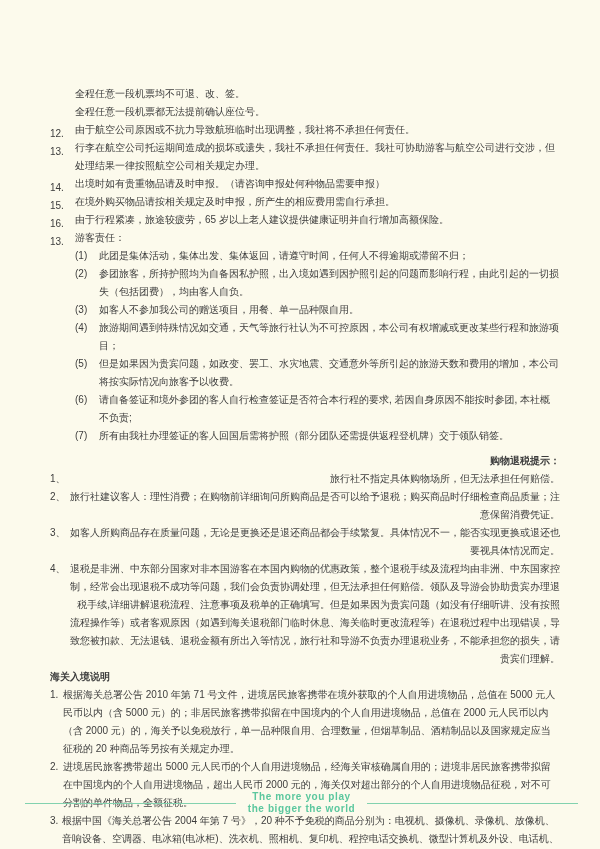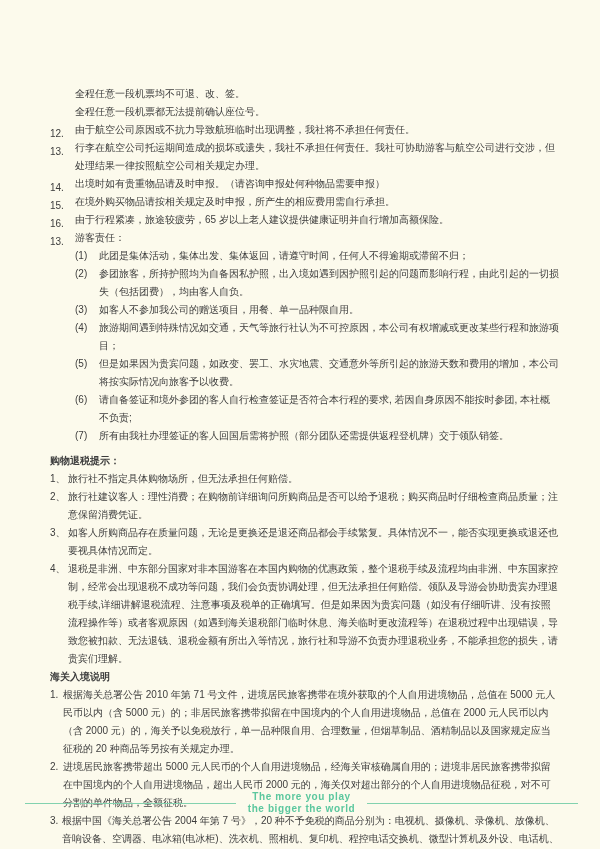--- a/index.html
+++ b/index.html
@@ -15,21 +15,21 @@
     overflow: hidden;
   }
   .content {
     padding: 85px 40px 0 50px;
   }
   .intro-line { margin-left: 25px; }
   .num-item { position: relative; padding-left: 25px; }
   .num-item .marker { position: absolute; left: 0; top: 4px; }
   .sub-item { position: relative; margin-left: 25px; padding-left: 24px; }
   .sub-item .marker { position: absolute; left: 0; top: 0; }
-  .section { margin-top: 7px; }
+  .section { margin-top: 7px; text-align: right; }
   .section-title { font-weight: bold; }
   .shop-item { position: relative; padding-left: 18px; }
   .shop-item .marker { position: absolute; left: 0; top: 0; }
   .customs { margin-top: 0; }
   .cust-item { position: relative; padding-left: 13px; }
   .cust-item .marker { position: absolute; left: 0; top: 0; }
   .cust-item.tight { padding-left: 12px; }
   .footer {
     position: absolute;
     left: 0; right: 0;

